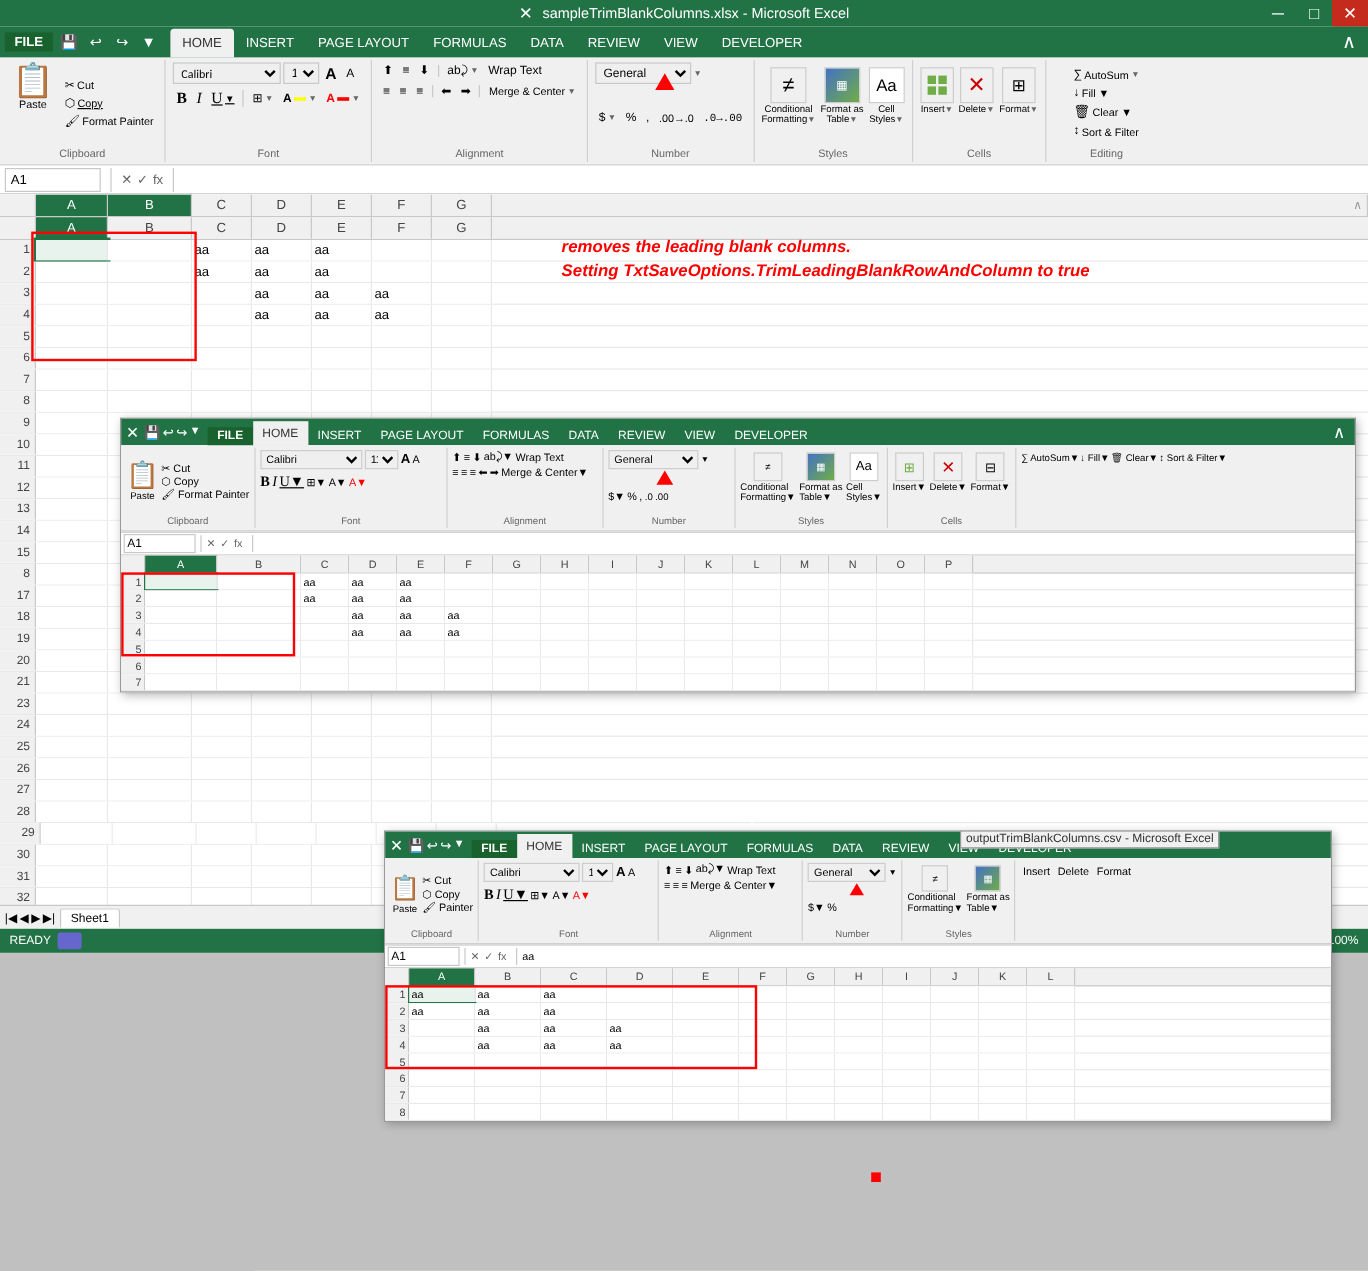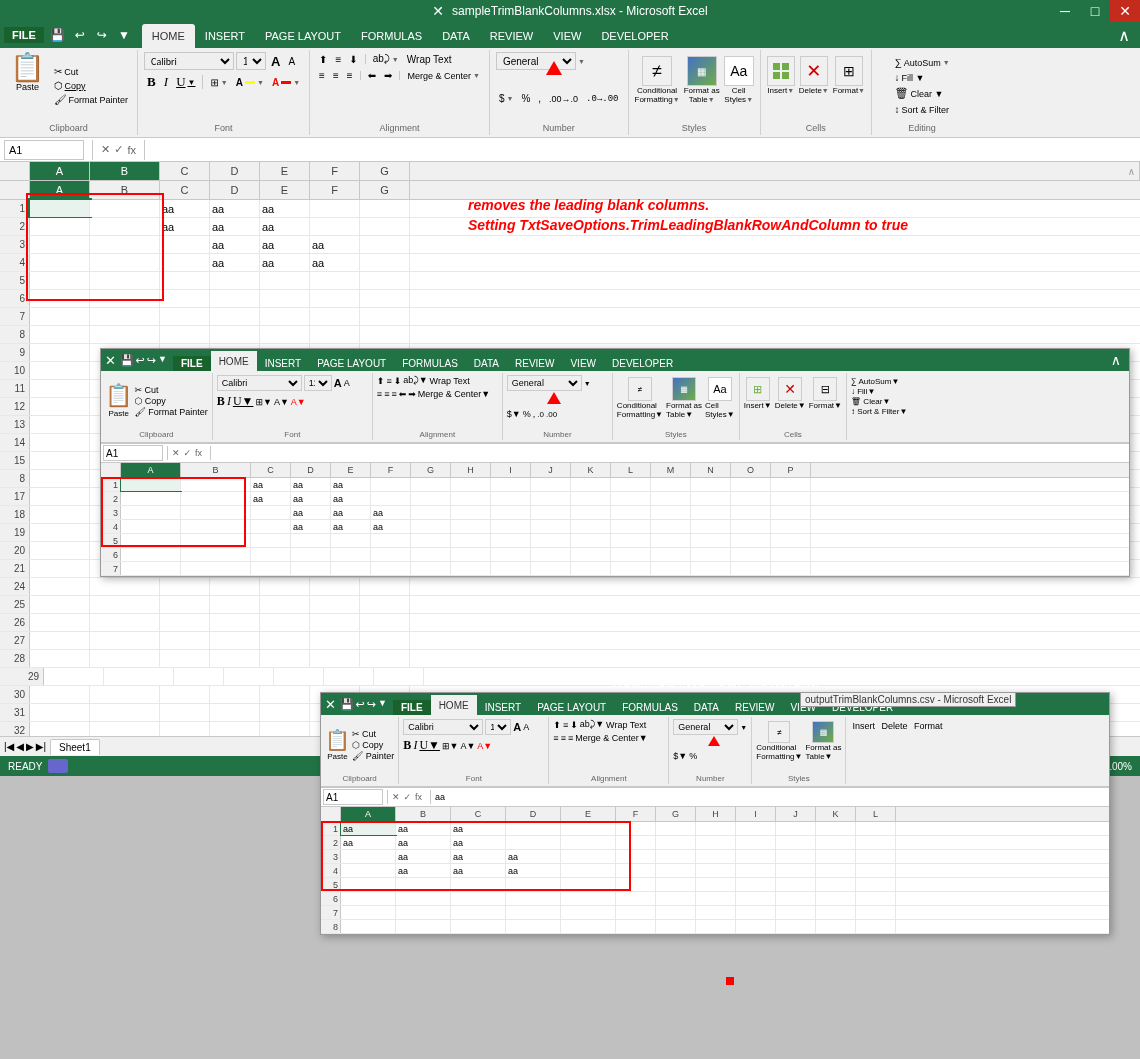--- a/index.html
+++ b/index.html
@@ -698,20 +698,30 @@
             <div style="width: 30px; background: rgb(240, 240, 240); border-right: 1px solid rgb(200, 200, 200); text-align: right; padding-right: 4px; font-size: 10px; color: rgb(68, 68, 68); display: flex; align-items: center; justify-content: flex-end; flex-shrink: 0;">21</div>
             <div style="width: 60px; border-right: 1px solid rgb(232, 232, 232); font-size: 11px; padding: 0px 2px; display: flex; align-items: center; flex-shrink: 0; background: white;"></div>
             <div style="width: 70px; border-right: 1px solid rgb(232, 232, 232); font-size: 11px; padding: 0px 2px; display: flex; align-items: center; flex-shrink: 0; background: white;"></div>
             <div style="width: 50px; border-right: 1px solid rgb(232, 232, 232); font-size: 11px; padding: 0px 2px; display: flex; align-items: center; flex-shrink: 0; background: white;"></div>
             <div style="width: 50px; border-right: 1px solid rgb(232, 232, 232); font-size: 11px; padding: 0px 2px; display: flex; align-items: center; flex-shrink: 0; background: white;"></div>
             <div style="width: 50px; border-right: 1px solid rgb(232, 232, 232); font-size: 11px; padding: 0px 2px; display: flex; align-items: center; flex-shrink: 0; background: white;"></div>
             <div style="width: 50px; border-right: 1px solid rgb(232, 232, 232); font-size: 11px; padding: 0px 2px; display: flex; align-items: center; flex-shrink: 0; background: white;"></div>
             <div style="width: 50px; border-right: 1px solid rgb(232, 232, 232); font-size: 11px; padding: 0px 2px; display: flex; align-items: center; flex-shrink: 0; background: white;"></div>
           </div>
           <div style="display: flex; border-bottom: 1px solid rgb(232, 232, 232); height: 18px;">
+            <div style="width: 30px; background: rgb(240, 240, 240); border-right: 1px solid rgb(200, 200, 200); text-align: right; padding-right: 4px; font-size: 10px; color: rgb(68, 68, 68); display: flex; align-items: center; justify-content: flex-end; flex-shrink: 0;">23</div>
+            <div style="width: 60px; border-right: 1px solid rgb(232, 232, 232); font-size: 11px; padding: 0px 2px; display: flex; align-items: center; flex-shrink: 0; background: white;"></div>
+            <div style="width: 70px; border-right: 1px solid rgb(232, 232, 232); font-size: 11px; padding: 0px 2px; display: flex; align-items: center; flex-shrink: 0; background: white;"></div>
+            <div style="width: 50px; border-right: 1px solid rgb(232, 232, 232); font-size: 11px; padding: 0px 2px; display: flex; align-items: center; flex-shrink: 0; background: white;"></div>
+            <div style="width: 50px; border-right: 1px solid rgb(232, 232, 232); font-size: 11px; padding: 0px 2px; display: flex; align-items: center; flex-shrink: 0; background: white;"></div>
+            <div style="width: 50px; border-right: 1px solid rgb(232, 232, 232); font-size: 11px; padding: 0px 2px; display: flex; align-items: center; flex-shrink: 0; background: white;"></div>
+            <div style="width: 50px; border-right: 1px solid rgb(232, 232, 232); font-size: 11px; padding: 0px 2px; display: flex; align-items: center; flex-shrink: 0; background: white;"></div>
+            <div style="width: 50px; border-right: 1px solid rgb(232, 232, 232); font-size: 11px; padding: 0px 2px; display: flex; align-items: center; flex-shrink: 0; background: white;"></div>
+          </div>
+          <div style="display: flex; border-bottom: 1px solid rgb(232, 232, 232); height: 18px;">
             <div style="width: 30px; background: rgb(240, 240, 240); border-right: 1px solid rgb(200, 200, 200); text-align: right; padding-right: 4px; font-size: 10px; color: rgb(68, 68, 68); display: flex; align-items: center; justify-content: flex-end; flex-shrink: 0;">24</div>
             <div style="width: 60px; border-right: 1px solid rgb(232, 232, 232); font-size: 11px; padding: 0px 2px; display: flex; align-items: center; flex-shrink: 0; background: white;"></div>
             <div style="width: 70px; border-right: 1px solid rgb(232, 232, 232); font-size: 11px; padding: 0px 2px; display: flex; align-items: center; flex-shrink: 0; background: white;"></div>
             <div style="width: 50px; border-right: 1px solid rgb(232, 232, 232); font-size: 11px; padding: 0px 2px; display: flex; align-items: center; flex-shrink: 0; background: white;"></div>
             <div style="width: 50px; border-right: 1px solid rgb(232, 232, 232); font-size: 11px; padding: 0px 2px; display: flex; align-items: center; flex-shrink: 0; background: white;"></div>
             <div style="width: 50px; border-right: 1px solid rgb(232, 232, 232); font-size: 11px; padding: 0px 2px; display: flex; align-items: center; flex-shrink: 0; background: white;"></div>
             <div style="width: 50px; border-right: 1px solid rgb(232, 232, 232); font-size: 11px; padding: 0px 2px; display: flex; align-items: center; flex-shrink: 0; background: white;"></div>
             <div style="width: 50px; border-right: 1px solid rgb(232, 232, 232); font-size: 11px; padding: 0px 2px; display: flex; align-items: center; flex-shrink: 0; background: white;"></div>
           </div>
           <div style="display: flex; border-bottom: 1px solid rgb(232, 232, 232); height: 18px;">
@@ -748,21 +758,21 @@
             <div style="width: 30px; background: rgb(240, 240, 240); border-right: 1px solid rgb(200, 200, 200); text-align: right; padding-right: 4px; font-size: 10px; color: rgb(68, 68, 68); display: flex; align-items: center; justify-content: flex-end; flex-shrink: 0;">28</div>
             <div style="width: 60px; border-right: 1px solid rgb(232, 232, 232); font-size: 11px; padding: 0px 2px; display: flex; align-items: center; flex-shrink: 0; background: white;"></div>
             <div style="width: 70px; border-right: 1px solid rgb(232, 232, 232); font-size: 11px; padding: 0px 2px; display: flex; align-items: center; flex-shrink: 0; background: white;"></div>
             <div style="width: 50px; border-right: 1px solid rgb(232, 232, 232); font-size: 11px; padding: 0px 2px; display: flex; align-items: center; flex-shrink: 0; background: white;"></div>
             <div style="width: 50px; border-right: 1px solid rgb(232, 232, 232); font-size: 11px; padding: 0px 2px; display: flex; align-items: center; flex-shrink: 0; background: white;"></div>
             <div style="width: 50px; border-right: 1px solid rgb(232, 232, 232); font-size: 11px; padding: 0px 2px; display: flex; align-items: center; flex-shrink: 0; background: white;"></div>
             <div style="width: 50px; border-right: 1px solid rgb(232, 232, 232); font-size: 11px; padding: 0px 2px; display: flex; align-items: center; flex-shrink: 0; background: white;"></div>
             <div style="width: 50px; border-right: 1px solid rgb(232, 232, 232); font-size: 11px; padding: 0px 2px; display: flex; align-items: center; flex-shrink: 0; background: white;"></div>
           </div>
           <div style="display: flex; border-bottom: 1px solid rgb(232, 232, 232); height: 18px;">
-            <div style="width: 44px; background: rgb(240, 240, 240); border-right: 1px solid rgb(200, 200, 200); text-align: right; padding-right: 4px; font-size: 10px; color: rgb(68, 68, 68); display: flex; align-items: center; justify-content: flex-end; flex-shrink: 0;">29</div>
+            <div style="width: 34px; background: rgb(240, 240, 240); border-right: 1px solid rgb(200, 200, 200); text-align: right; padding-right: 4px; font-size: 10px; color: rgb(68, 68, 68); display: flex; align-items: center; justify-content: flex-end; flex-shrink: 0;">29</div>
             <div style="width: 60px; border-right: 1px solid rgb(232, 232, 232); font-size: 11px; padding: 0px 2px; display: flex; align-items: center; flex-shrink: 0; background: white;"></div>
             <div style="width: 70px; border-right: 1px solid rgb(232, 232, 232); font-size: 11px; padding: 0px 2px; display: flex; align-items: center; flex-shrink: 0; background: white;"></div>
             <div style="width: 50px; border-right: 1px solid rgb(232, 232, 232); font-size: 11px; padding: 0px 2px; display: flex; align-items: center; flex-shrink: 0; background: white;"></div>
             <div style="width: 50px; border-right: 1px solid rgb(232, 232, 232); font-size: 11px; padding: 0px 2px; display: flex; align-items: center; flex-shrink: 0; background: white;"></div>
             <div style="width: 50px; border-right: 1px solid rgb(232, 232, 232); font-size: 11px; padding: 0px 2px; display: flex; align-items: center; flex-shrink: 0; background: white;"></div>
             <div style="width: 50px; border-right: 1px solid rgb(232, 232, 232); font-size: 11px; padding: 0px 2px; display: flex; align-items: center; flex-shrink: 0; background: white;"></div>
             <div style="width: 50px; border-right: 1px solid rgb(232, 232, 232); font-size: 11px; padding: 0px 2px; display: flex; align-items: center; flex-shrink: 0; background: white;"></div>
           </div>
           <div style="display: flex; border-bottom: 1px solid rgb(232, 232, 232); height: 18px;">
             <div style="width: 30px; background: rgb(240, 240, 240); border-right: 1px solid rgb(200, 200, 200); text-align: right; padding-right: 4px; font-size: 10px; color: rgb(68, 68, 68); display: flex; align-items: center; justify-content: flex-end; flex-shrink: 0;">30</div>
@@ -988,21 +998,21 @@
           </div>
           <div style="display:flex; flex-direction:column; align-items:center; cursor:pointer; font-size:8px;">
             <div style="width:24px; height:24px; background:#f0f0f0; border:1px solid #ccc; display:flex; align-items:center; justify-content:center; font-size:11px;">⊟</div>
             Format▼
           </div>
         </div>
         <div style="font-size:8px; color:#666; position:absolute; bottom:1px; left:50%; transform:translateX(-50%);">Cells</div>
       </div>
 
       <div style="padding:2px 4px; position:relative; flex:1;">
-        <div style="display:flex; flex-direction:column; gap:1px; font-size:8px; padding-bottom:12px; padding-top:2px;">
+        <div style="display:flex; flex-direction:row; gap:1px; font-size:8px; padding-bottom:12px; padding-top:2px;">
           <div style="cursor:pointer;">∑ AutoSum▼</div>
           <div style="cursor:pointer;">↓ Fill▼</div>
           <div style="cursor:pointer;">🗑 Clear▼</div>
           <div style="cursor:pointer;">↕ Sort &amp; Filter▼</div>
         </div>
       </div>
     </div>
 
     <div class="small-formula-bar">
       <input type="text" class="small-name-box" value="A1" style="">

